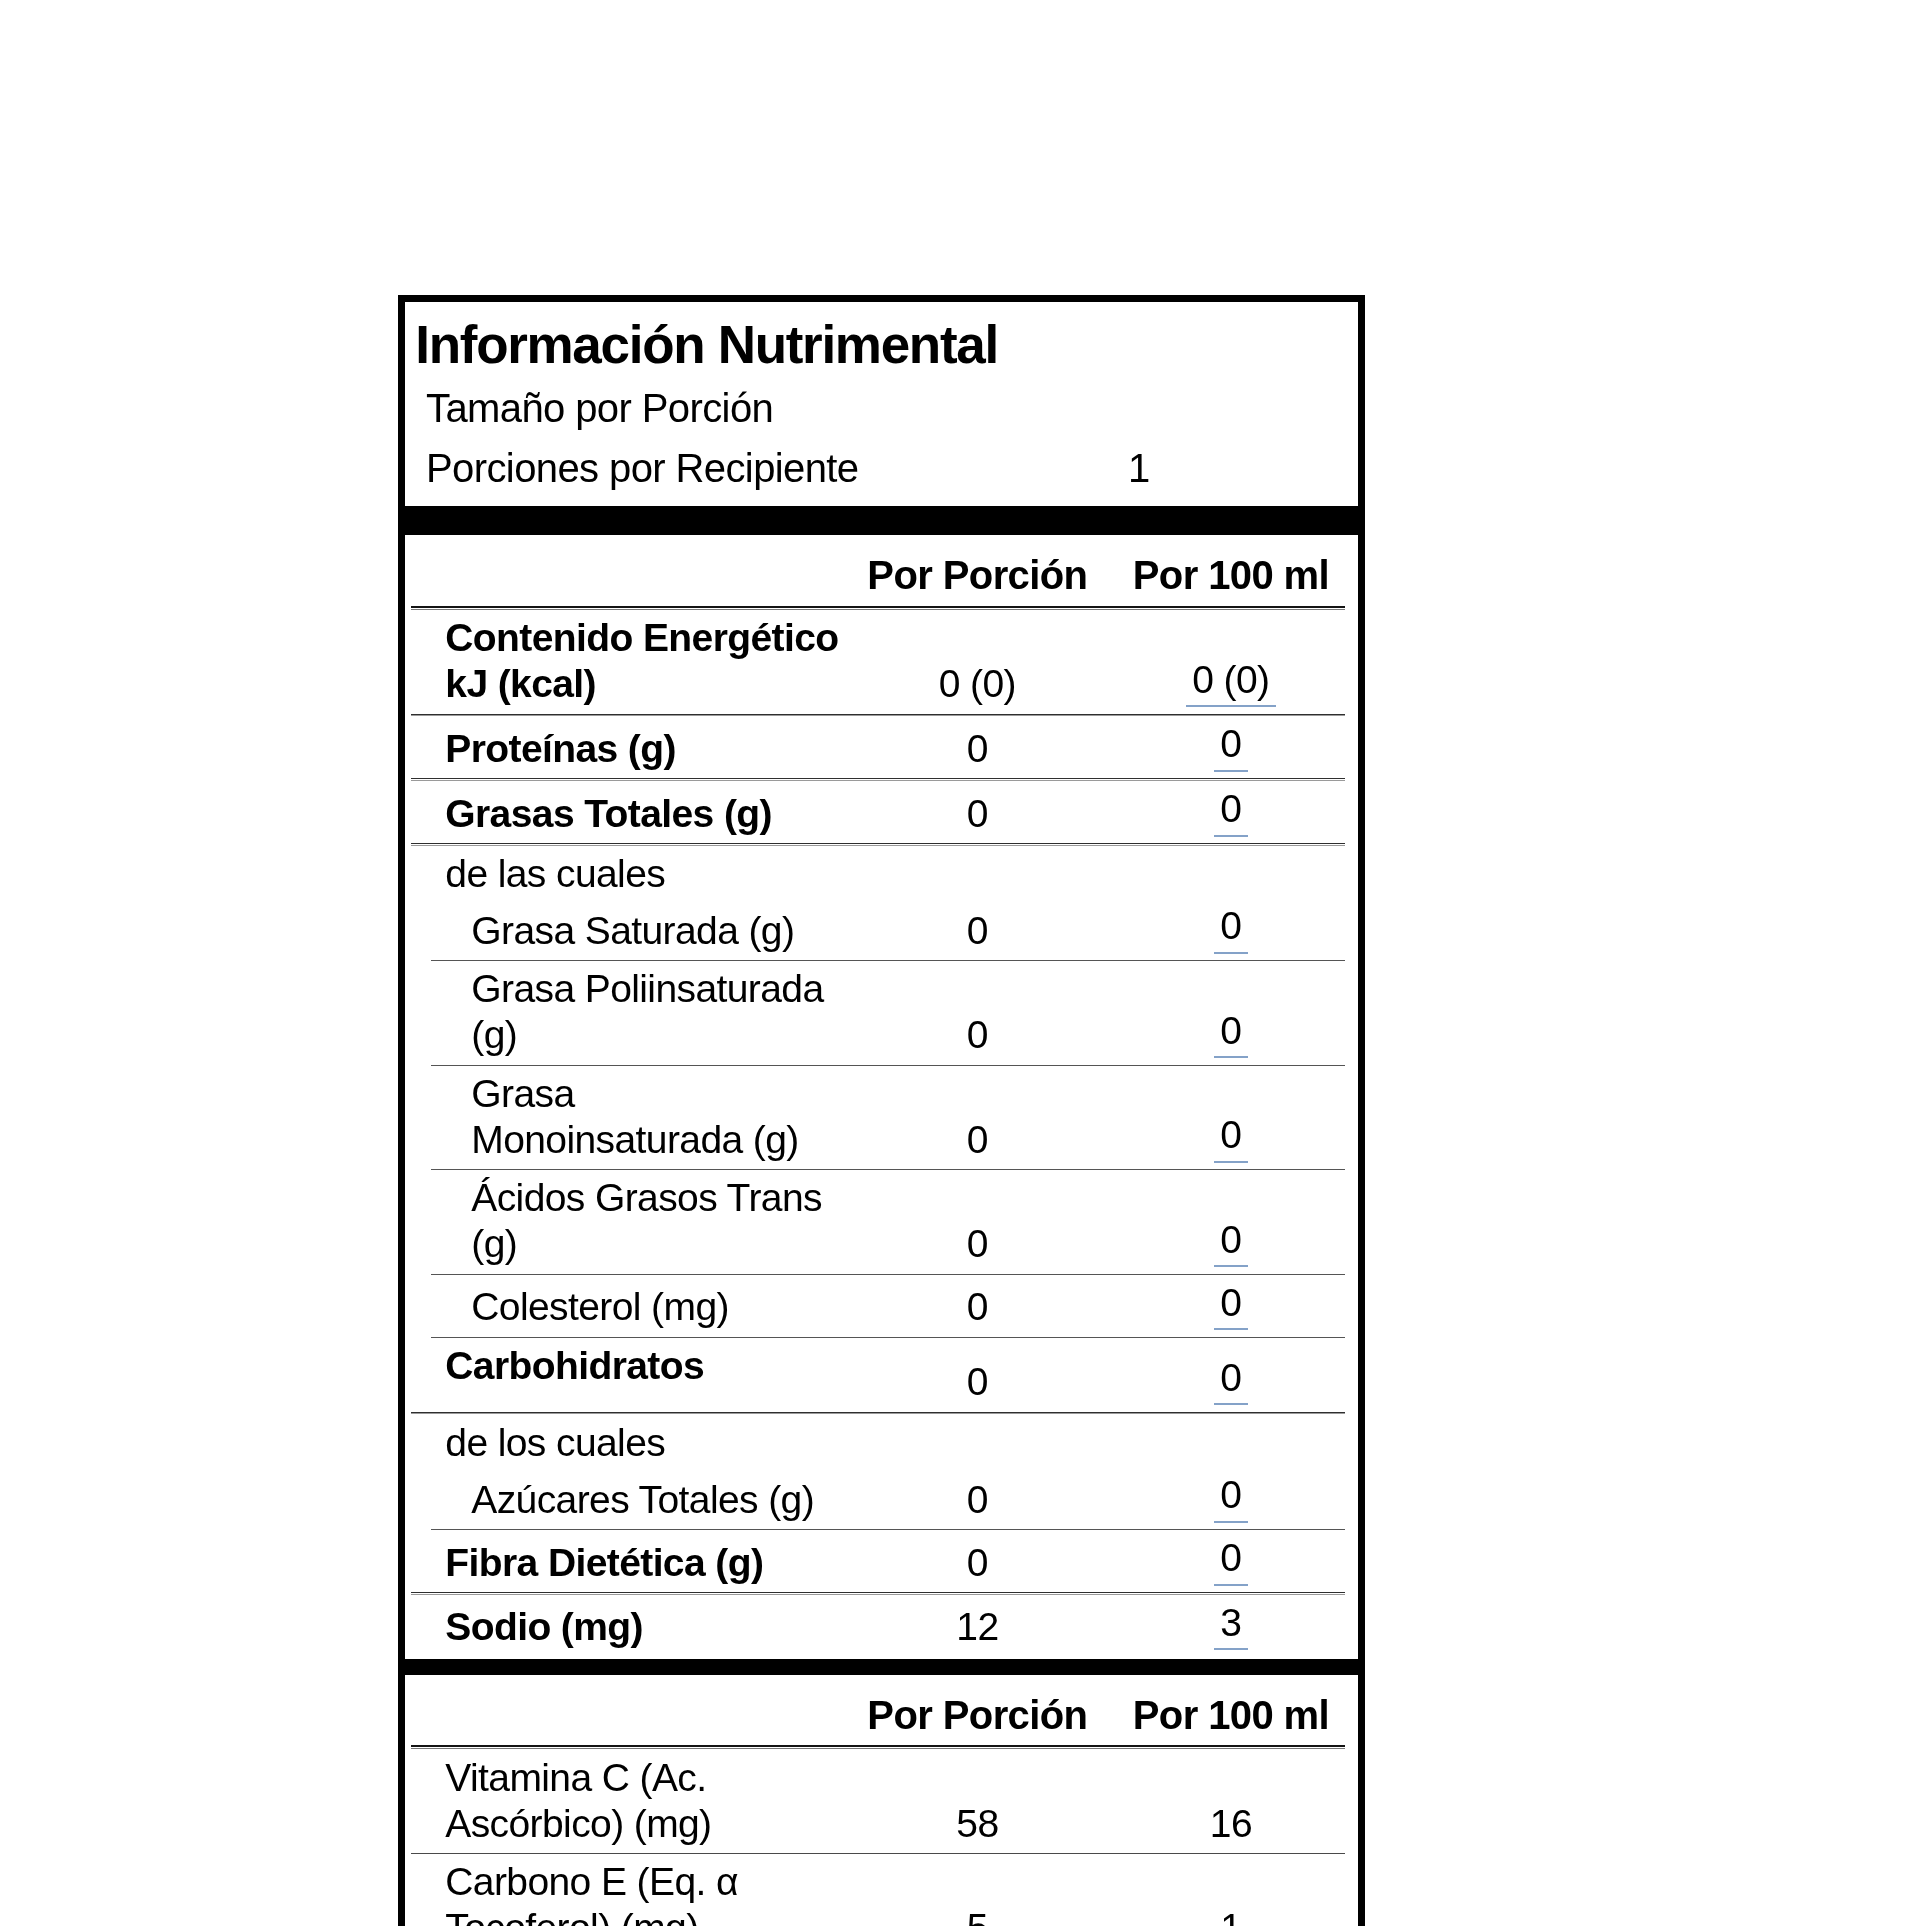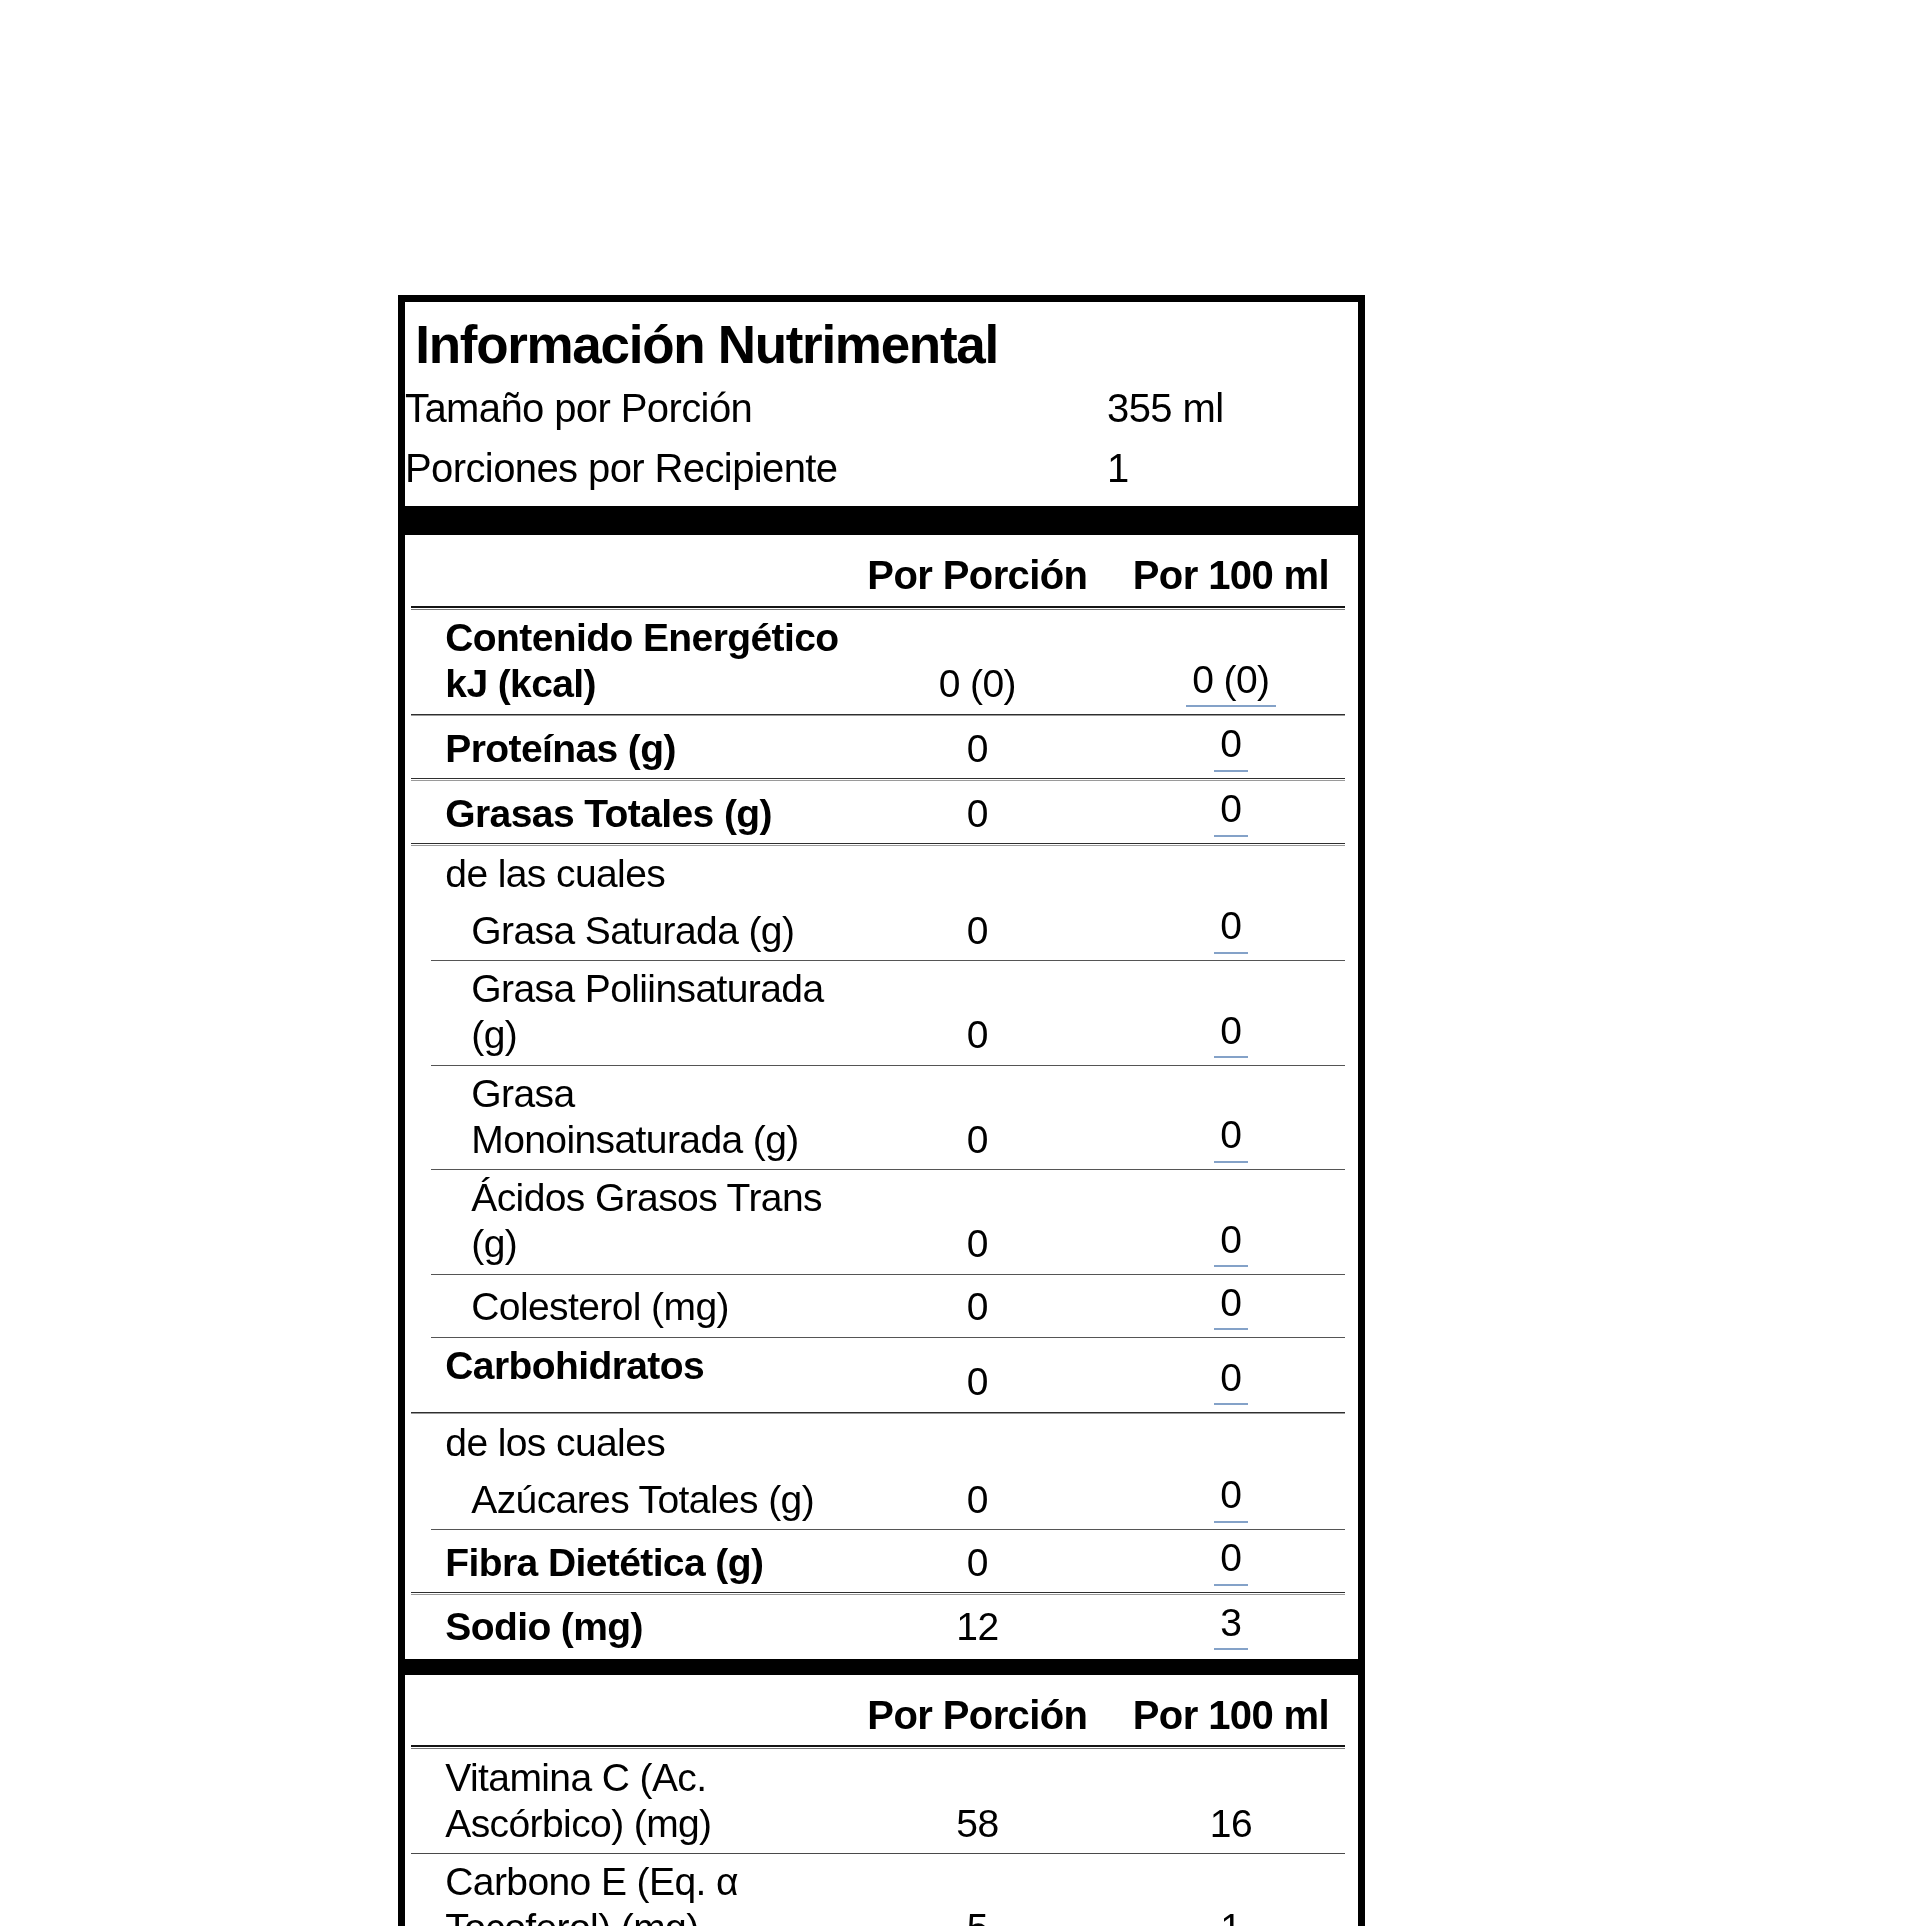--- a/index.html
+++ b/index.html
@@ -25,21 +25,21 @@
     font-weight: bold;
     letter-spacing: -1.3px;
     padding: 14px 11.6px 3.9px 10.3px;
     line-height: 1.1;
   }
   .serving-row {
     display: grid;
     grid-template-columns: 702px 1fr;
     font-size: 40px;
     line-height: 60px;
-    padding-left: 0;
+    padding-left: 21px;
     letter-spacing: -0.6px;
   }
   .bar {
     width: 100%;
     background: #000;
   }
   .bar1 { height: 29.5px; margin-top: 7.7px; }
   .bar2 { height: 15.4px; margin-top: 2.6px; }
   .grid-row {
     display: grid;
@@ -95,21 +95,20 @@
 </style>
 </head>
 <body>
 
 <div class="label-box">
 
   <div class="title">Información Nutrimental</div>
 
   <div class="serving-row">
     <span>Tamaño por Porción</span>
-    <span>355 ml</span>
   </div>
   <div class="serving-row">
     <span>Porciones por Recipiente</span>
     <span>1</span>
   </div>
 
   <div class="bar bar1"></div>
 
   <div class="grid-row hdr-row">
     <span class="cell-label"></span>

